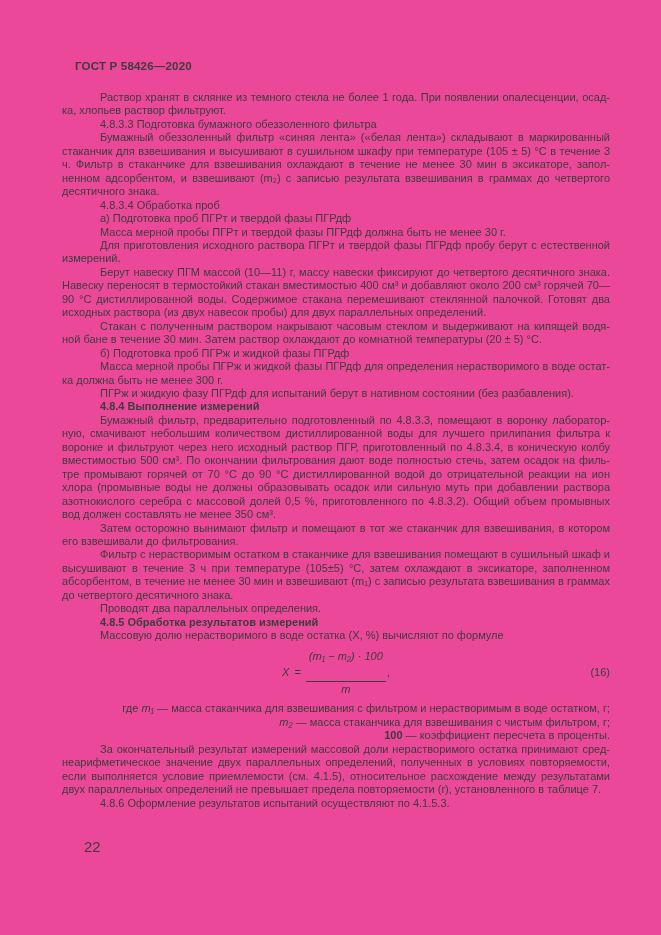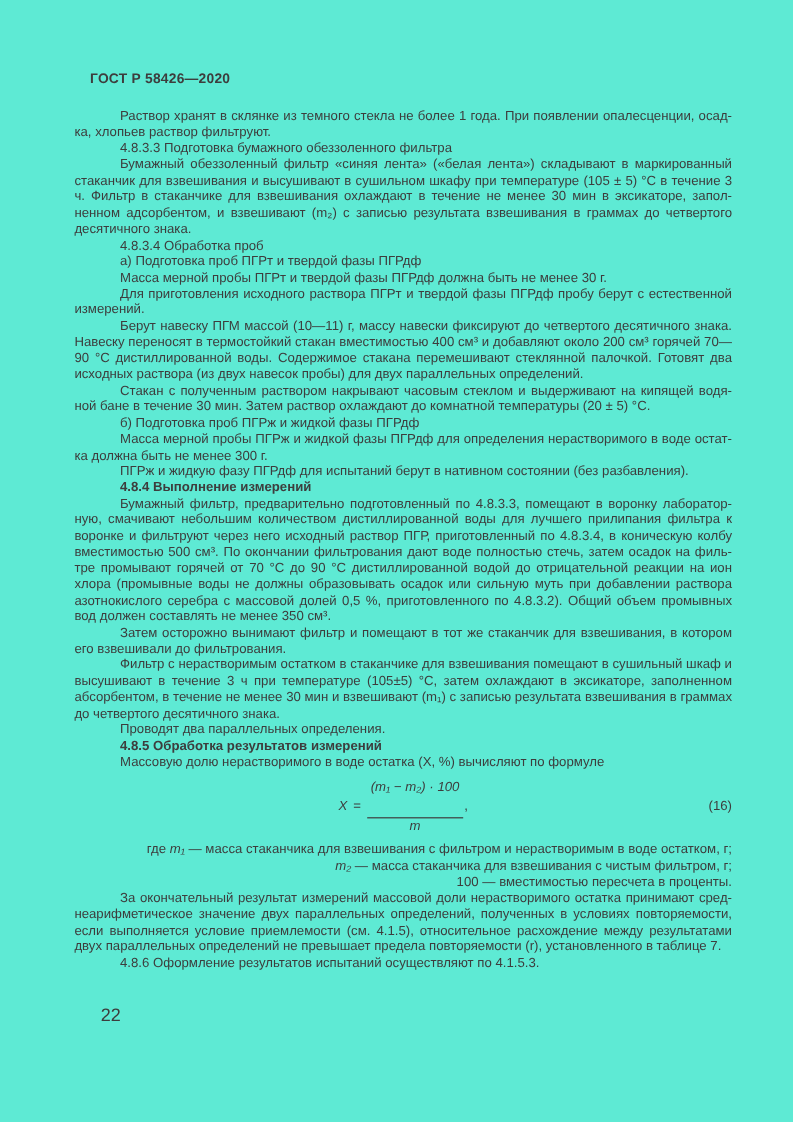--- a/index.html
+++ b/index.html
@@ -1,35 +1,35 @@
 <!DOCTYPE html>
 <html lang="ru"><head>
 <meta charset="utf-8">
 <title>ГОСТ Р 58426—2020</title>
 <style>
   html,body { margin:0; padding:0; background:#ffffff; }
   .page {
     position:relative; width:661px; height:935px; margin:0 auto;
-    background:#5eead4; color:#3d3d3d; overflow:hidden;
+    background:#ec4899; color:#3d3d3d; overflow:hidden;
     font-family:"Liberation Sans", sans-serif; font-size:11px; line-height:13.45px;
   }
   .running-header {
     position:absolute; left:75px; top:60px;
     font-weight:bold; font-size:11.5px; letter-spacing:0.2px;
   }
   .body-text { position:absolute; left:62px; top:91px; width:548px; }
   .para {
     margin:0; text-align:justify; text-indent:38px;
     hyphens:manual; -webkit-hyphens:manual;
   }
   .para.bold { font-weight:bold; }
   .formula-block { position:relative; text-align:center; margin:7px 0 6px; }
   .formula { display:inline-flex; align-items:center; }
   .fvar { font-style:italic; }
-  .fvar.upright { font-style:normal; }
+  .fvar.upright { font-style:normal;font-weight:bold; }
   .feq { margin:0 5px; }
   .frac { display:inline-block; vertical-align:middle; }
   .frac .num { display:block; text-align:center; padding:0 3px 18px; border-bottom:1px solid #3d3d3d; }
   .frac .den { display:block; text-align:center; padding-top:1px; }
   .fcomma { align-self:center; margin-left:1px; }
   .formula-number { position:absolute; right:0; top:50%; transform:translateY(-50%); }
   .where-block { margin:0; }
   .where-item { margin:0; text-align:right; }
   .where-item.cont { padding-left:16px; }
   .page-number { position:absolute; left:84px; top:840px; font-size:15px; }
@@ -66,19 +66,19 @@
           <span class="feq">=</span>
           <span class="frac">
             <span class="num fvar">(m₁ − m₂) · 100</span>
             <span class="den fvar">m</span>
           </span>
           <span class="fcomma">,</span>
         </span><span class="formula-number">(16)</span></div>
       <div class="where-block">
         <p class="where-item"><span>где </span><span class="fvar">m₁</span><span> — масса стаканчика для взвешивания с фильтром и нерастворимым в воде остатком, г;</span></p>
         <p class="where-item cont"><span></span><span class="fvar">m₂</span><span> — масса стаканчика для взвешивания с чистым фильтром, г;</span></p>
-        <p class="where-item cont"><span></span><span class="fvar upright">100</span><span> — вместимостью пересчета в проценты.</span></p>
+        <p class="where-item cont"><span></span><span class="fvar upright">100</span><span> — коэффициент пересчета в проценты.</span></p>
       </div>
       <p class="para">За окончательный результат измерений массовой доли нерастворимого остатка принимают сред­неарифметическое значение двух параллельных определений, полученных в условиях повторяемости, если выполняется условие приемлемости (см. 4.1.5), относительное расхождение между результатами двух параллельных определений не превышает предела повторяемости (r), установленного в таблице 7.</p>
       <p class="para">4.8.6 Оформление результатов испытаний осуществляют по 4.1.5.3.</p>
     </div>
   <div class="page-number">22</div>
 </div>
 
 </body></html>

